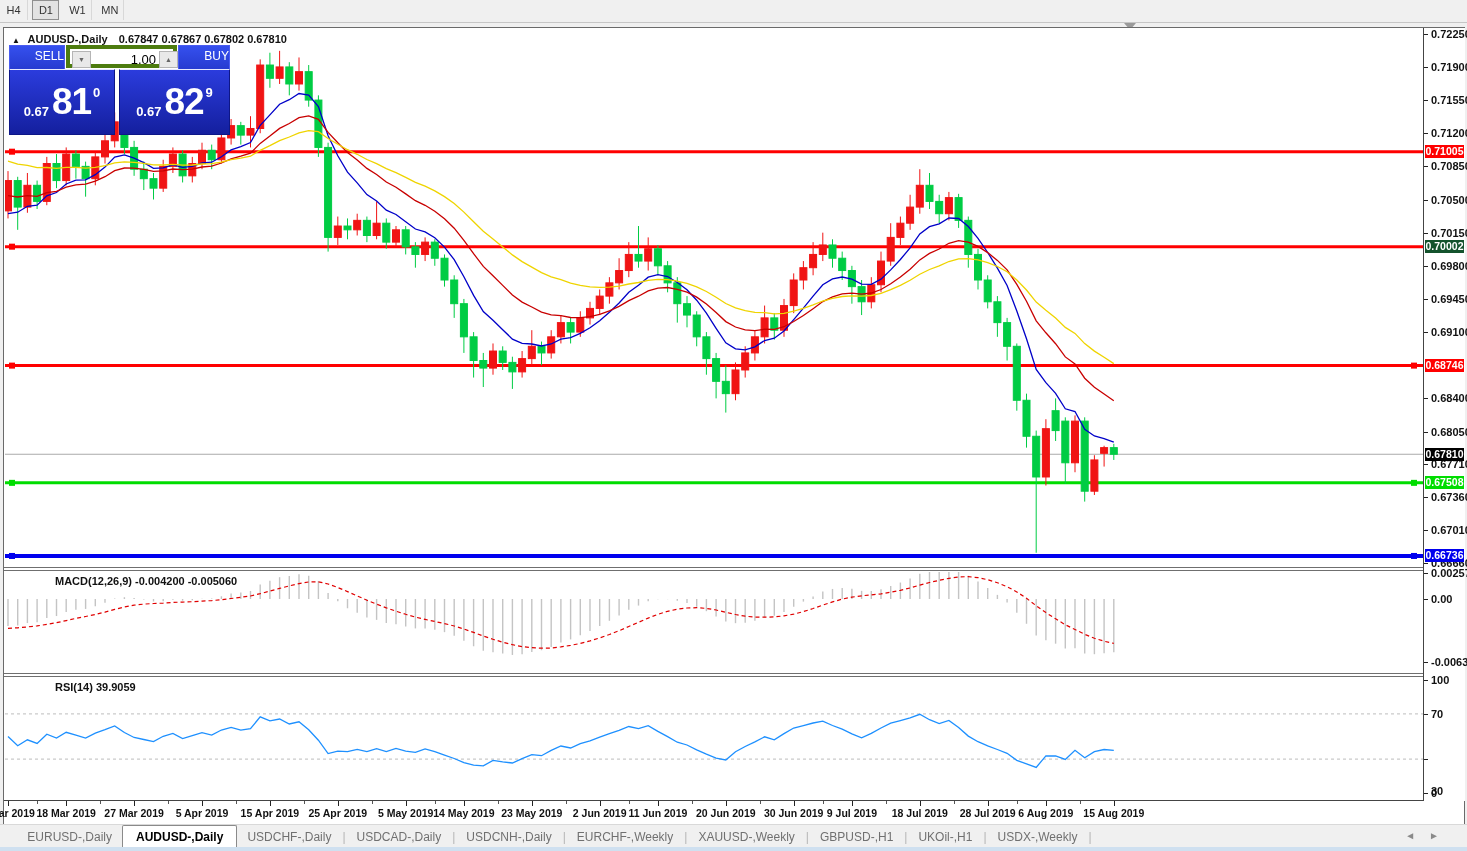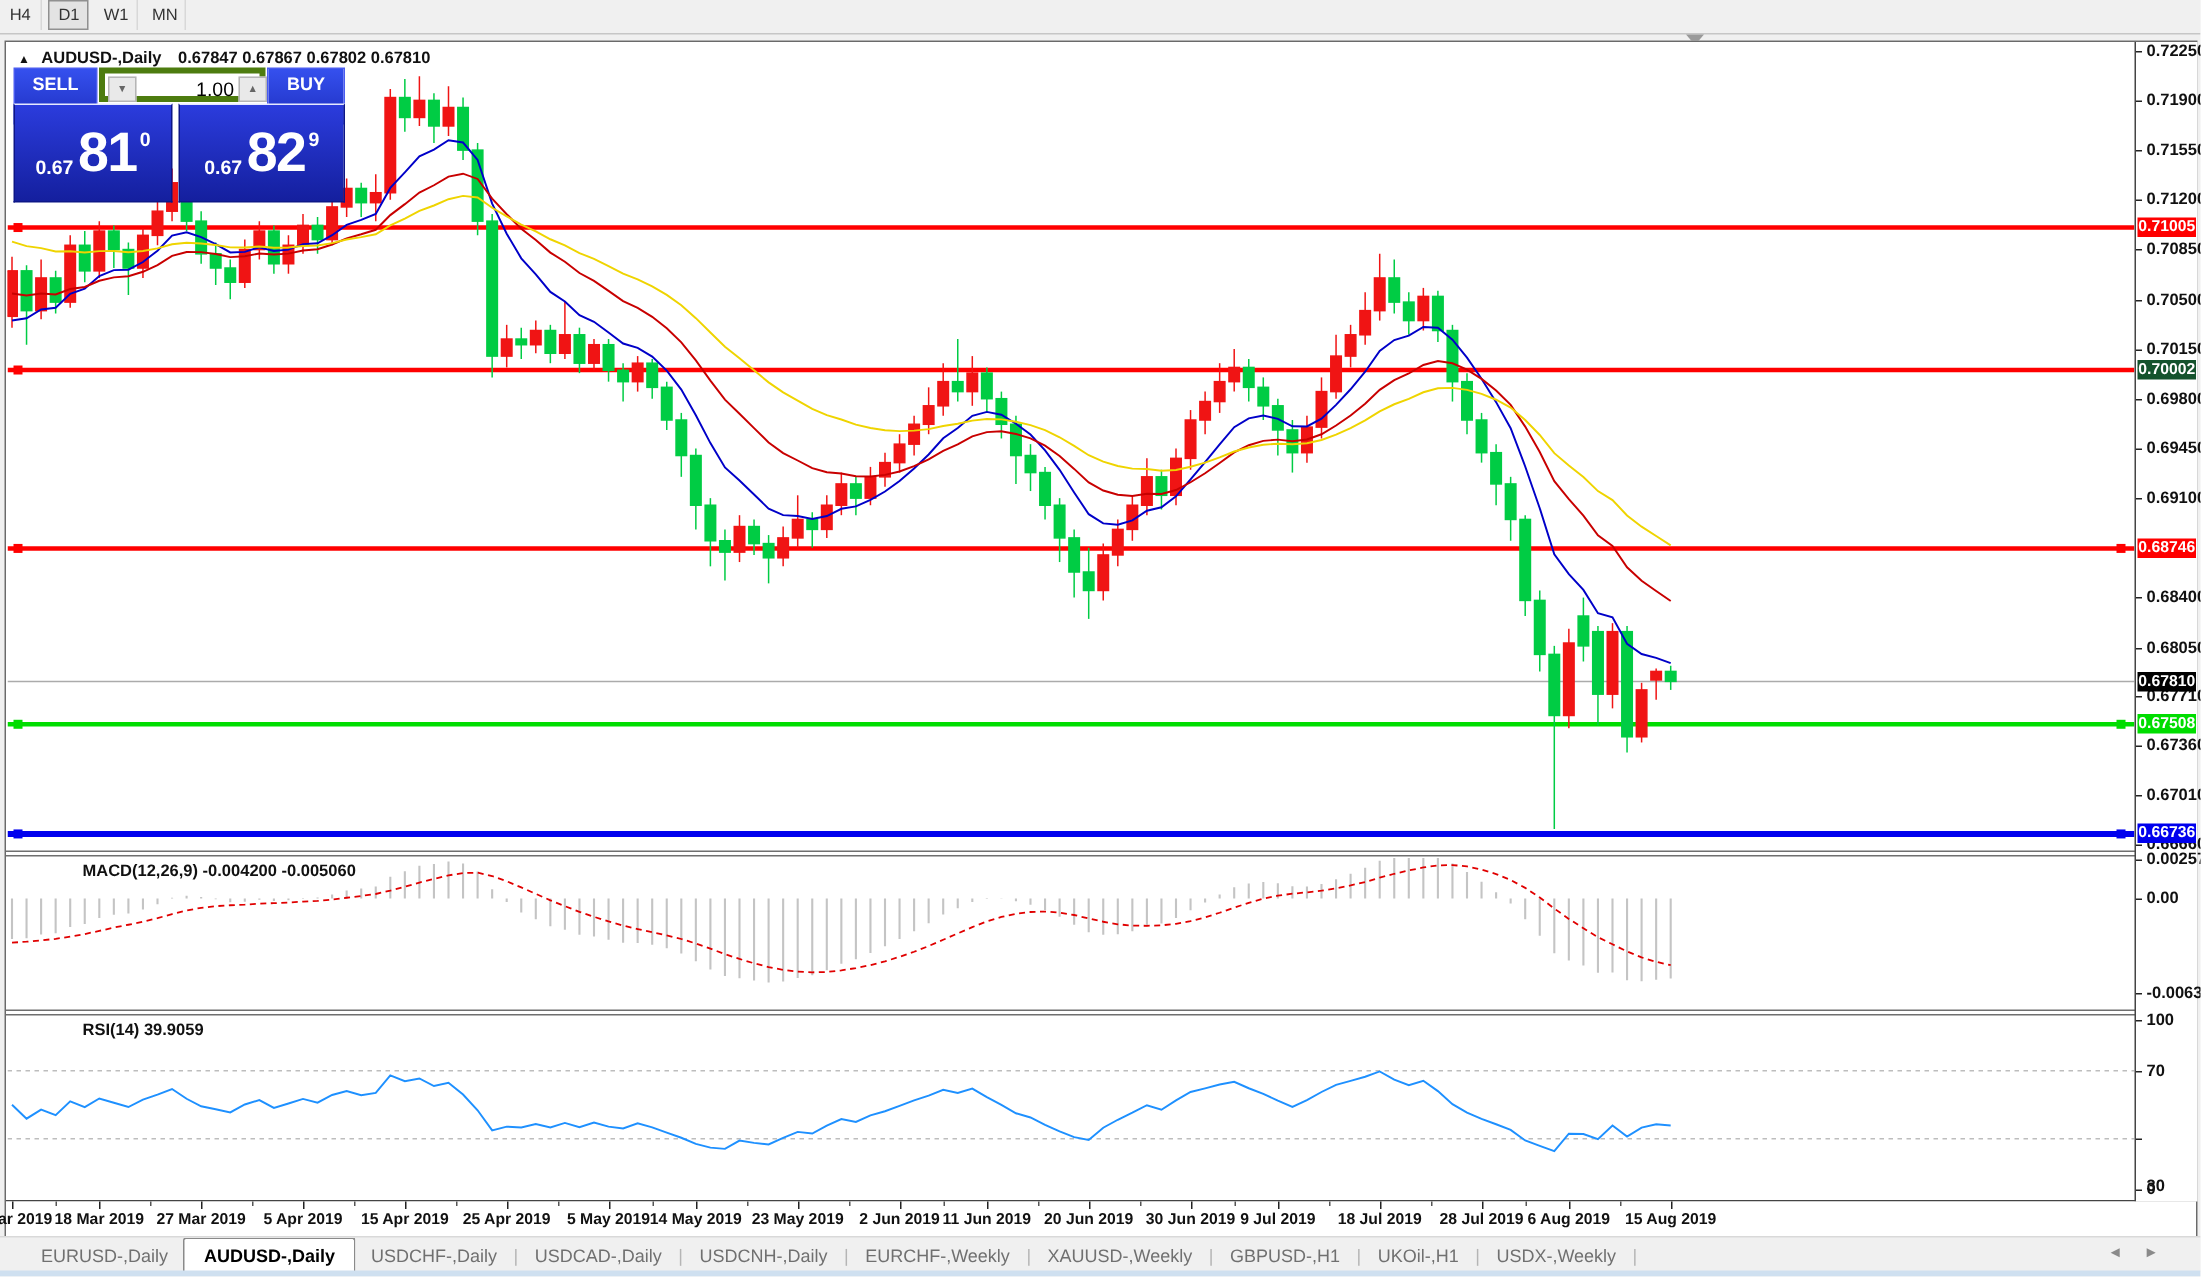--- a/index.html
+++ b/index.html
@@ -30,21 +30,21 @@
   .ylab{position:absolute;left:7px;font-size:11px;font-weight:700;color:#111;white-space:nowrap;}
   .ybadge{position:absolute;left:1px;width:39px;height:13px;font-size:10.5px;font-weight:700;color:#fff;text-align:center;line-height:13px;}
   
   #date-axis{left:0;top:773px;width:1460px;height:23px;background:#fff;}
   .xtick{position:absolute;top:0;width:1px;height:5px;background:#222;}
   .xtick.minor{height:3px;background:#555;}
   .date-label{position:absolute;top:6px;width:76px;margin-left:-38px;text-align:center;font-size:10.5px;font-weight:700;color:#111;white-space:nowrap;}
   
   #trade-panel{left:5px;top:17px;width:221px;height:91px;}
   .tp-row{position:absolute;left:0;top:0;width:221px;height:23px;}
-  .tp-btn{position:absolute;top:0;height:38px;background:linear-gradient(#3550ee,#1e2fc0);border:1px solid #4a5cf0;box-sizing:border-box;color:#fff;font-size:12px;font-weight:700;text-align:center;line-height:21px;cursor:pointer;}
+  .tp-btn{position:absolute;top:0;height:38px;background:linear-gradient(#3550ee,#1e2fc0);border:1px solid #4a5cf0;box-sizing:border-box;color:#fff;font-size:12px;font-weight:400;text-align:right;line-height:21px;cursor:pointer;}
   #sell-btn{left:0;width:56px;}
   #buy-btn{left:169px;width:52px;}
   #vol-group{position:absolute;left:57px;top:0;width:111px;height:23px;background:#fff;border:4px solid #4d7c0f;box-sizing:border-box;}
   .spin{position:absolute;top:2px;width:19px;height:17px;background:#e9e9e9;border:1px solid #b5b5b5;box-sizing:border-box;text-align:center;line-height:15px;font-size:7px;color:#666;cursor:pointer;}
   #spin-down{left:2px;} #spin-up{left:89px;}
   #vol-value{position:absolute;left:24px;top:2px;width:62px;height:18px;font-size:13px;color:#000;text-align:right;line-height:18px;}
   .quote-box{position:absolute;top:24px;height:66px;background:linear-gradient(#2b3cdd,#141f9e);border:1px solid #0d1687;border-top:1px solid #e6e9ff;box-sizing:border-box;color:#fff;display:flex;align-items:center;justify-content:center;cursor:pointer;}
   #sell-quote{left:0;width:106px;}
   #buy-quote{left:110px;width:111px;}
   .q-small{font-size:13px;font-weight:700;margin:18px 3px 0 0;}

